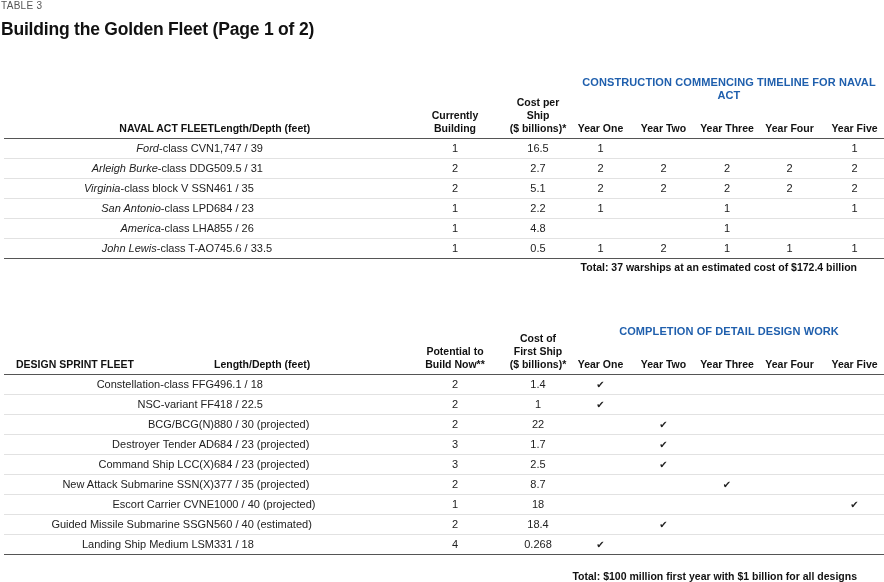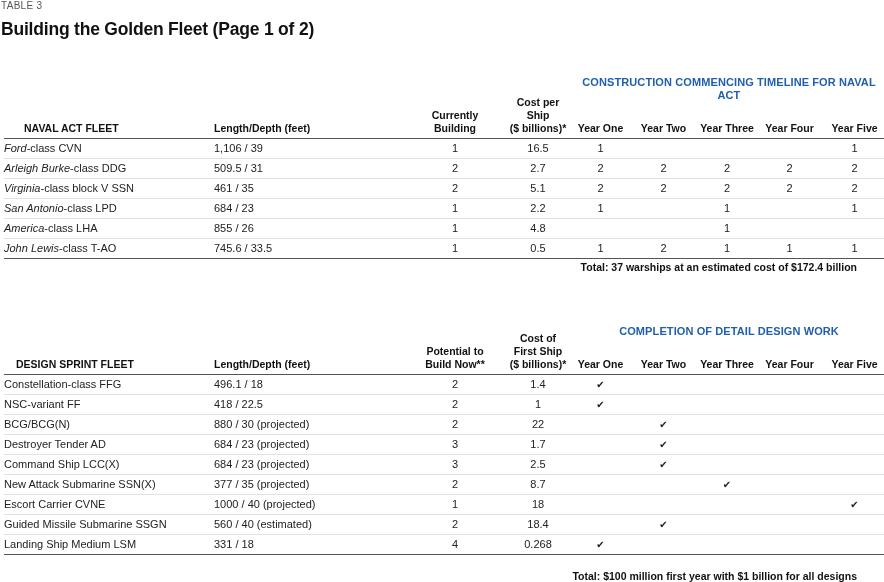--- a/index.html
+++ b/index.html
@@ -7,21 +7,21 @@
          font-family: "Liberation Sans", "DejaVu Sans", sans-serif; color: #1a1a1a; }
   .kicker { position: absolute; left: 1px; top: 0px; font-size: 10px; letter-spacing: 0.3px; color: #555; }
   .title { position: absolute; left: 1px; top: 19px; font-size: 17.5px; font-weight: bold; color: #111; letter-spacing: -0.2px; }
 
   table { position: absolute; left: 4px; width: 884px; border-collapse: collapse; table-layout: fixed; font-size: 11px; }
   th { font-weight: bold; font-size: 10.5px; color: #111; vertical-align: bottom; padding: 0 0 3px 0; line-height: 13px; }
   td { height: 19px; padding: 0; border-bottom: 1px solid #e2e2e2; vertical-align: middle; line-height: 19px; color: #222; }
   tr.last td { border-bottom: none; }
   thead tr.cols th { border-bottom: 1.5px solid #555; }
   tbody { border-bottom: 1.5px solid #555; }
-  .c-name { text-align: left; padding-left: 0; }
+  .c-name { text-align: right; padding-left: 0; }
   .c-len { text-align: left; }
   .c { text-align: center; }
   .group-head { color: #1f5fad; font-weight: bold; font-size: 11px; text-align: center; padding-bottom: 7px; letter-spacing: 0.1px; }
   em { font-style: italic; }
   .check { display: inline-block; font-size: 10px; line-height: 10px; }
   .total { position: absolute; right: 27px; font-size: 10.5px; font-weight: bold; color: #111; }
 </style>
 </head>
 <body>
 
@@ -40,39 +40,39 @@
       <col style="width:63px">
       <col style="width:67px">
   </colgroup>
   <thead>
     <tr>
       <th colspan="3" rowspan="1" style="border:none"></th>
       <th class="c" rowspan="1" style="border:none;padding-bottom:0;vertical-align:bottom">Cost per</th>
       <th colspan="5" class="group-head">CONSTRUCTION COMMENCING TIMELINE FOR NAVAL ACT</th>
     </tr>
     <tr class="cols">
-      <th class="c-name" style="text-align:left;padding-left:20px">NAVAL ACT FLEET</th>
+      <th class="c-name" style="text-align:right;padding-left:20px">NAVAL ACT FLEET</th>
       <th class="c-len" style="text-align:left">Length/Depth (feet)</th>
       <th class="c">
         <span style="display:block">Currently</span><span>Building</span>
       </th>
       <th class="c">
         <span style="display:block">Ship</span><span>($ billions)*</span>
       </th>
       <th class="c">Year One</th>
       <th class="c">Year Two</th>
       <th class="c">Year Three</th>
       <th class="c">Year Four</th>
       <th class="c">Year Five</th>
     </tr>
   </thead>
   <tbody id="naval-body">
       <tr>
         <td class="c-name"><em>Ford</em>-class CVN</td>
-        <td class="c-len">1,106 / 39</td>
+        <td class="c-len">1,747 / 39</td>
         <td class="c">1</td>
         <td class="c">16.5</td>
         <td class="c">1</td>
         <td class="c"></td>
         <td class="c"></td>
         <td class="c"></td>
         <td class="c">1</td>
       </tr>
       <tr>
         <td class="c-name"><em>Arleigh Burke</em>-class DDG</td>

